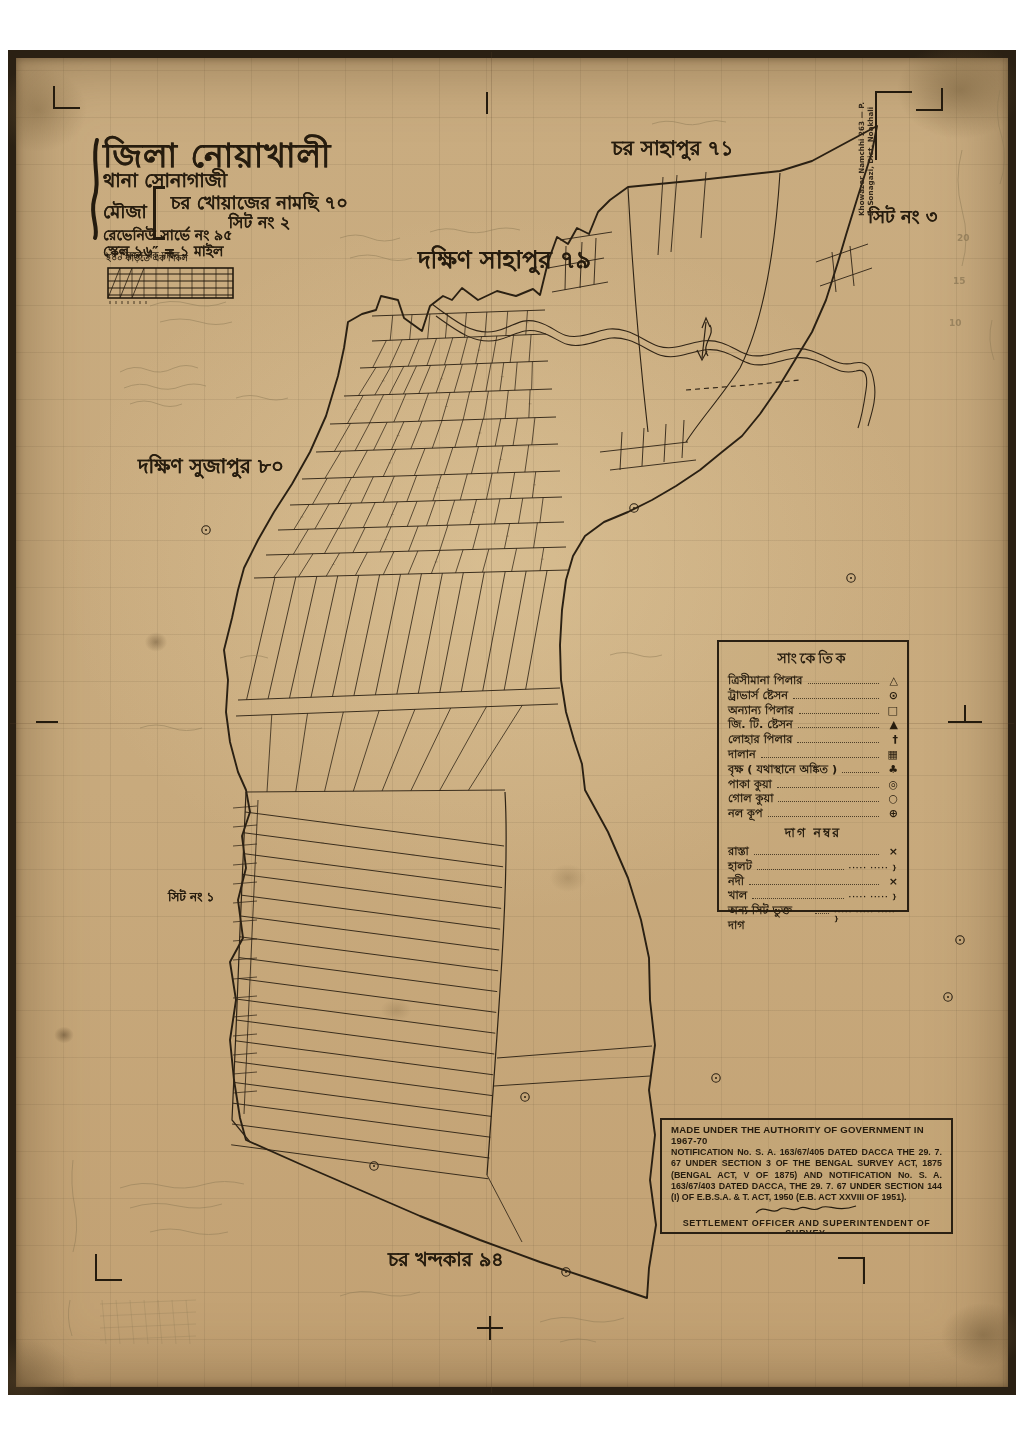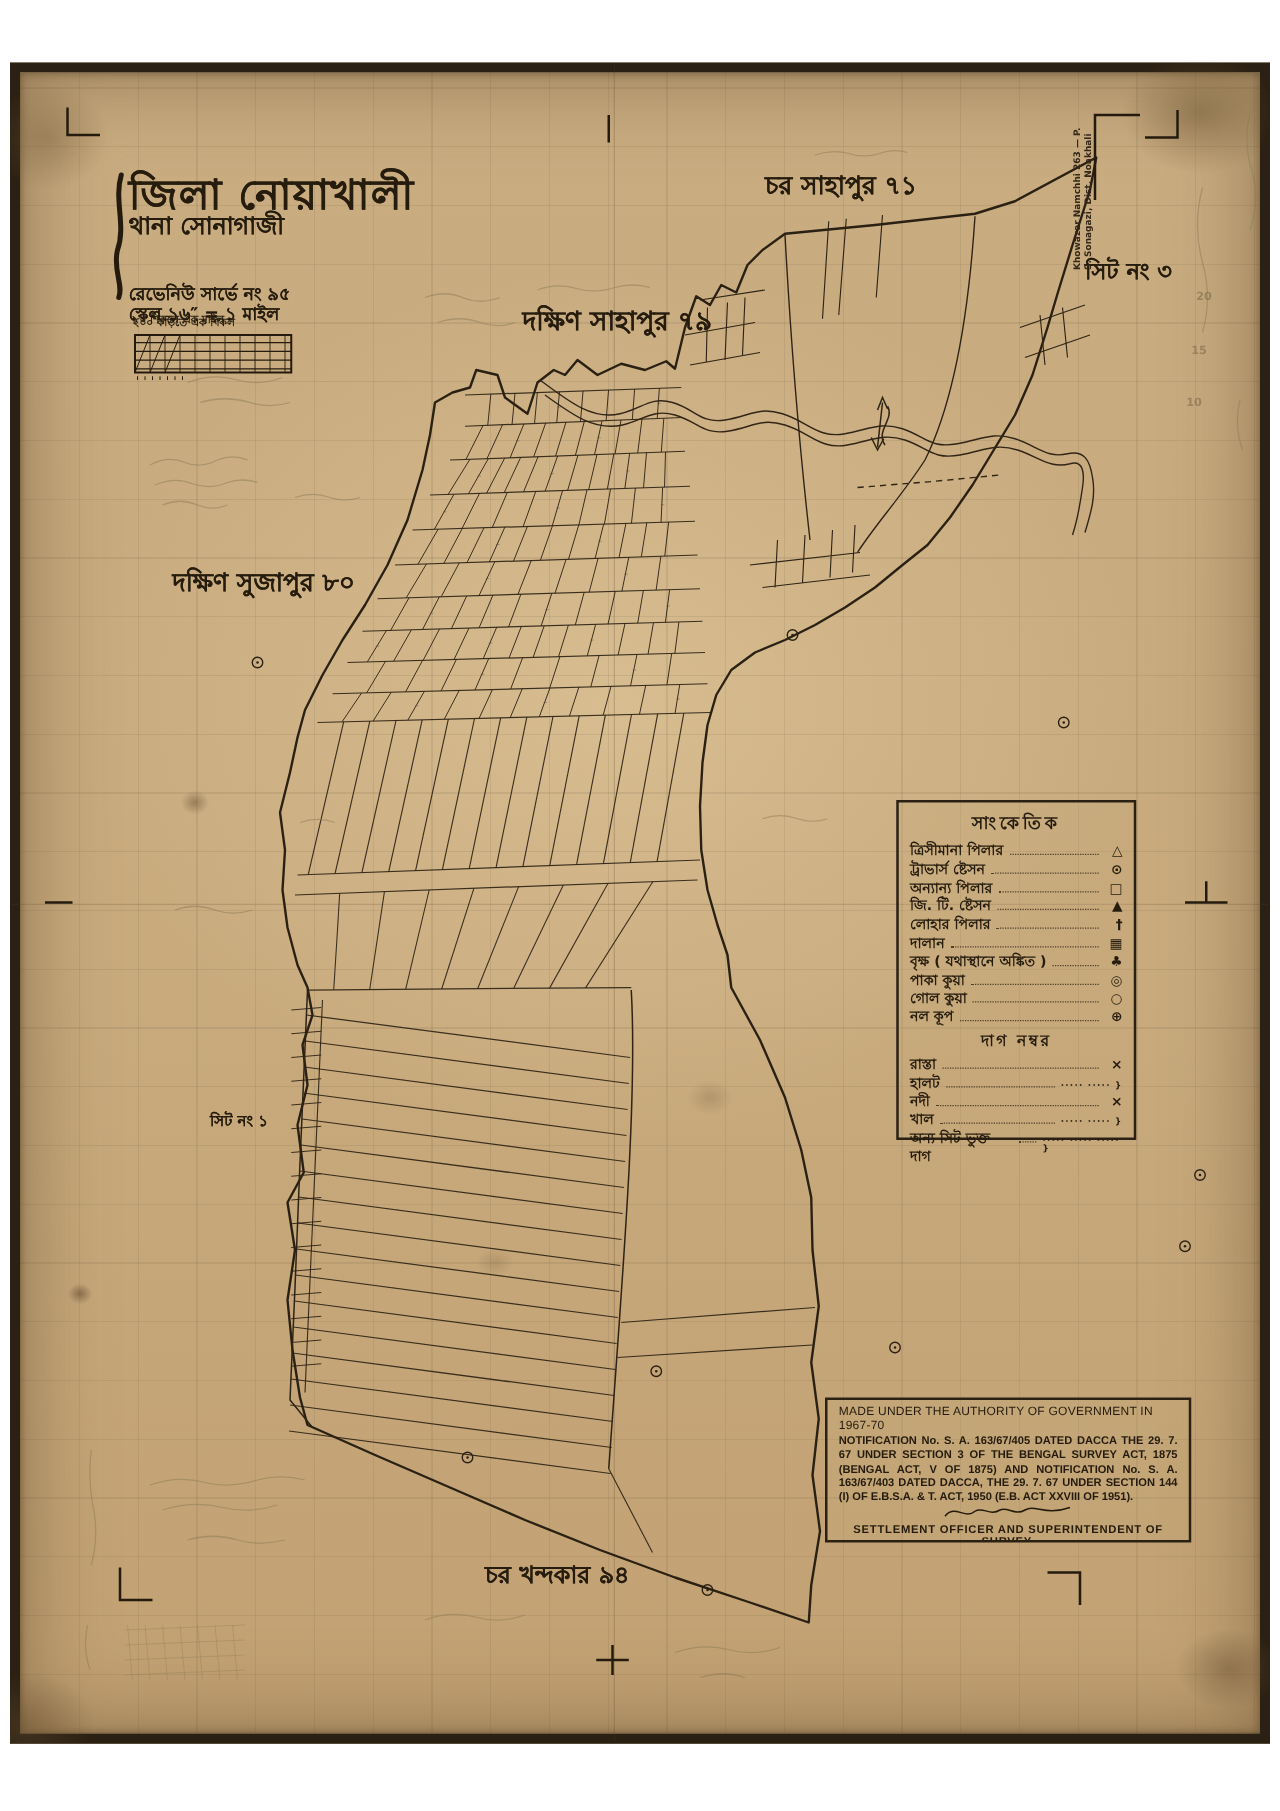--- a/index.html
+++ b/index.html
@@ -38,21 +38,21 @@
           border:2.5px solid #2a2013;padding:5px 9px 4px 9px;color:#261c0e;background:rgba(197,168,120,.25);}
   .legend h4{margin:0 0 3px 0;text-align:center;font-size:14px;letter-spacing:3px;font-weight:700;}
   .lrow{display:flex;align-items:baseline;font-size:11.3px;font-weight:700;line-height:14.8px;}
   .lrow .lead{flex:1;border-bottom:1.5px dotted rgba(38,28,14,.75);margin:0 5px 3px 5px;min-width:14px;}
   .lrow .sym{font-size:11px;min-width:14px;text-align:right;}
   .lsub{text-align:center;font-size:12.5px;font-weight:700;margin:2px 0 1px 0;letter-spacing:2px;}
   .lrow .sym.tiny{font-size:7px;letter-spacing:1px;max-width:64px;white-space:normal;line-height:7px;text-align:left;}
   .authbox{position:absolute;left:660px;top:1118px;width:293px;height:116px;box-sizing:border-box;
            border:2.5px solid #2a2013;padding:4px 9px;color:#241b0e;background:rgba(197,168,120,.2);
            font-family:"Liberation Sans","DejaVu Sans",sans-serif;overflow:hidden;}
-  .authbox .hd{font-size:9.6px;font-weight:400;letter-spacing:.2px;}
+  .authbox .hd{font-size:9.6px;font-weight:700;letter-spacing:.2px;}
   .authbox .bd{font-size:8.9px;font-weight:700;line-height:11.3px;text-align:justify;margin-top:1px;}
   .authbox .ft{font-size:9px;font-weight:700;text-align:center;letter-spacing:.6px;margin-top:1px;}
   .sig{display:block;margin:-2px auto 0 auto;}
   .vnote{position:absolute;left:858px;top:96px;width:120px;font-size:7.2px;line-height:8.5px;
          color:#33281a;font-weight:700;transform:rotate(-90deg) translateX(-120px);transform-origin:0 0;
          white-space:normal;}
   .mnum{position:absolute;font-size:9px;color:#7e6c4c;opacity:.6;font-weight:700;}
   .snote{position:absolute;color:#261c0e;font-size:8.5px;font-weight:700;white-space:nowrap;}
 </style>
 </head>
@@ -427,28 +427,36 @@
       <path d="M150,1232 q20,-6 40,0 q18,5 38,0"></path>
       <path d="M340,1296 q20,-8 42,-2 q18,5 38,-2"></path>
       <path d="M540,1322 q22,-8 44,-2 q20,5 40,-2 M560,1342 q18,-6 36,0"></path>
       <path d="M70,1300 q-4,18 2,36 M73,1160 q-3,24 2,48 q4,22 -2,44"></path>
       <path d="M610,655 q14,-5 28,0 q12,4 24,0"></path>
     </g>
   </svg>
 
   <div class="lbl title-big" style="left:103px;top:130px;">জিলা নোয়াখালী</div>
   <div class="lbl" style="left:103px;top:166px;font-size:19px;">থানা সোনাগাজী</div>
+  <div class="mouza-row" style="left:103px;top:186px;">
+    <span class="lbl" style="position:static;font-size:18px;">মৌজা</span>
+    <span class="mbrace"></span>
+    <span class="mcol">
+      <span class="lbl" style="position:static;font-size:18px;">চর খোয়াজের নামছি ৭০</span>
+      <span class="lbl" style="position:static;font-size:16px;text-align:center;">সিট নং ২</span>
+    </span>
+  </div>
   <div class="lbl" style="left:103px;top:224px;font-size:14px;">রেভেনিউ সার্ভে নং ৯৫</div>
   <div class="lbl" style="left:103px;top:240px;font-size:14px;text-align:center;">স্কেল ১৬″ = ১ মাইল</div>
   <div class="snote" style="left:106px;top:252px;">২০০ কড়িতে এক শিকল</div>
   <div class="snote" style="left:106px;top:249px;">৮০ শিকলে এক মাইল</div>
 
   <div class="lbl" style="left:612px;top:133px;font-size:20px;">চর সাহাপুর ৭১</div>
   <div class="lbl" style="left:868px;top:203px;font-size:18px;">সিট নং ৩</div>
-  <div class="lbl" style="left:418px;top:241px;font-size:21px;">দক্ষিণ সাহাপুর ৭৯</div>
+  <div class="lbl" style="left:418px;top:241px;font-size:24px;">দক্ষিণ সাহাপুর ৭৯</div>
   <div class="lbl" style="left:138px;top:451px;font-size:20px;">দক্ষিণ সুজাপুর ৮০</div>
   <div class="lbl" style="left:168px;top:888px;font-size:12px;">সিট নং ১</div>
   <div class="lbl" style="left:388px;top:1245px;font-size:19px;">চর খন্দকার ৯৪</div>
 
   <div class="legend">
     <h4>সাংকেতিক</h4>
     <div class="lrow">
       <span>ত্রিসীমানা পিলার</span>
       <span class="lead"></span>
       <span class="sym">△</span>

